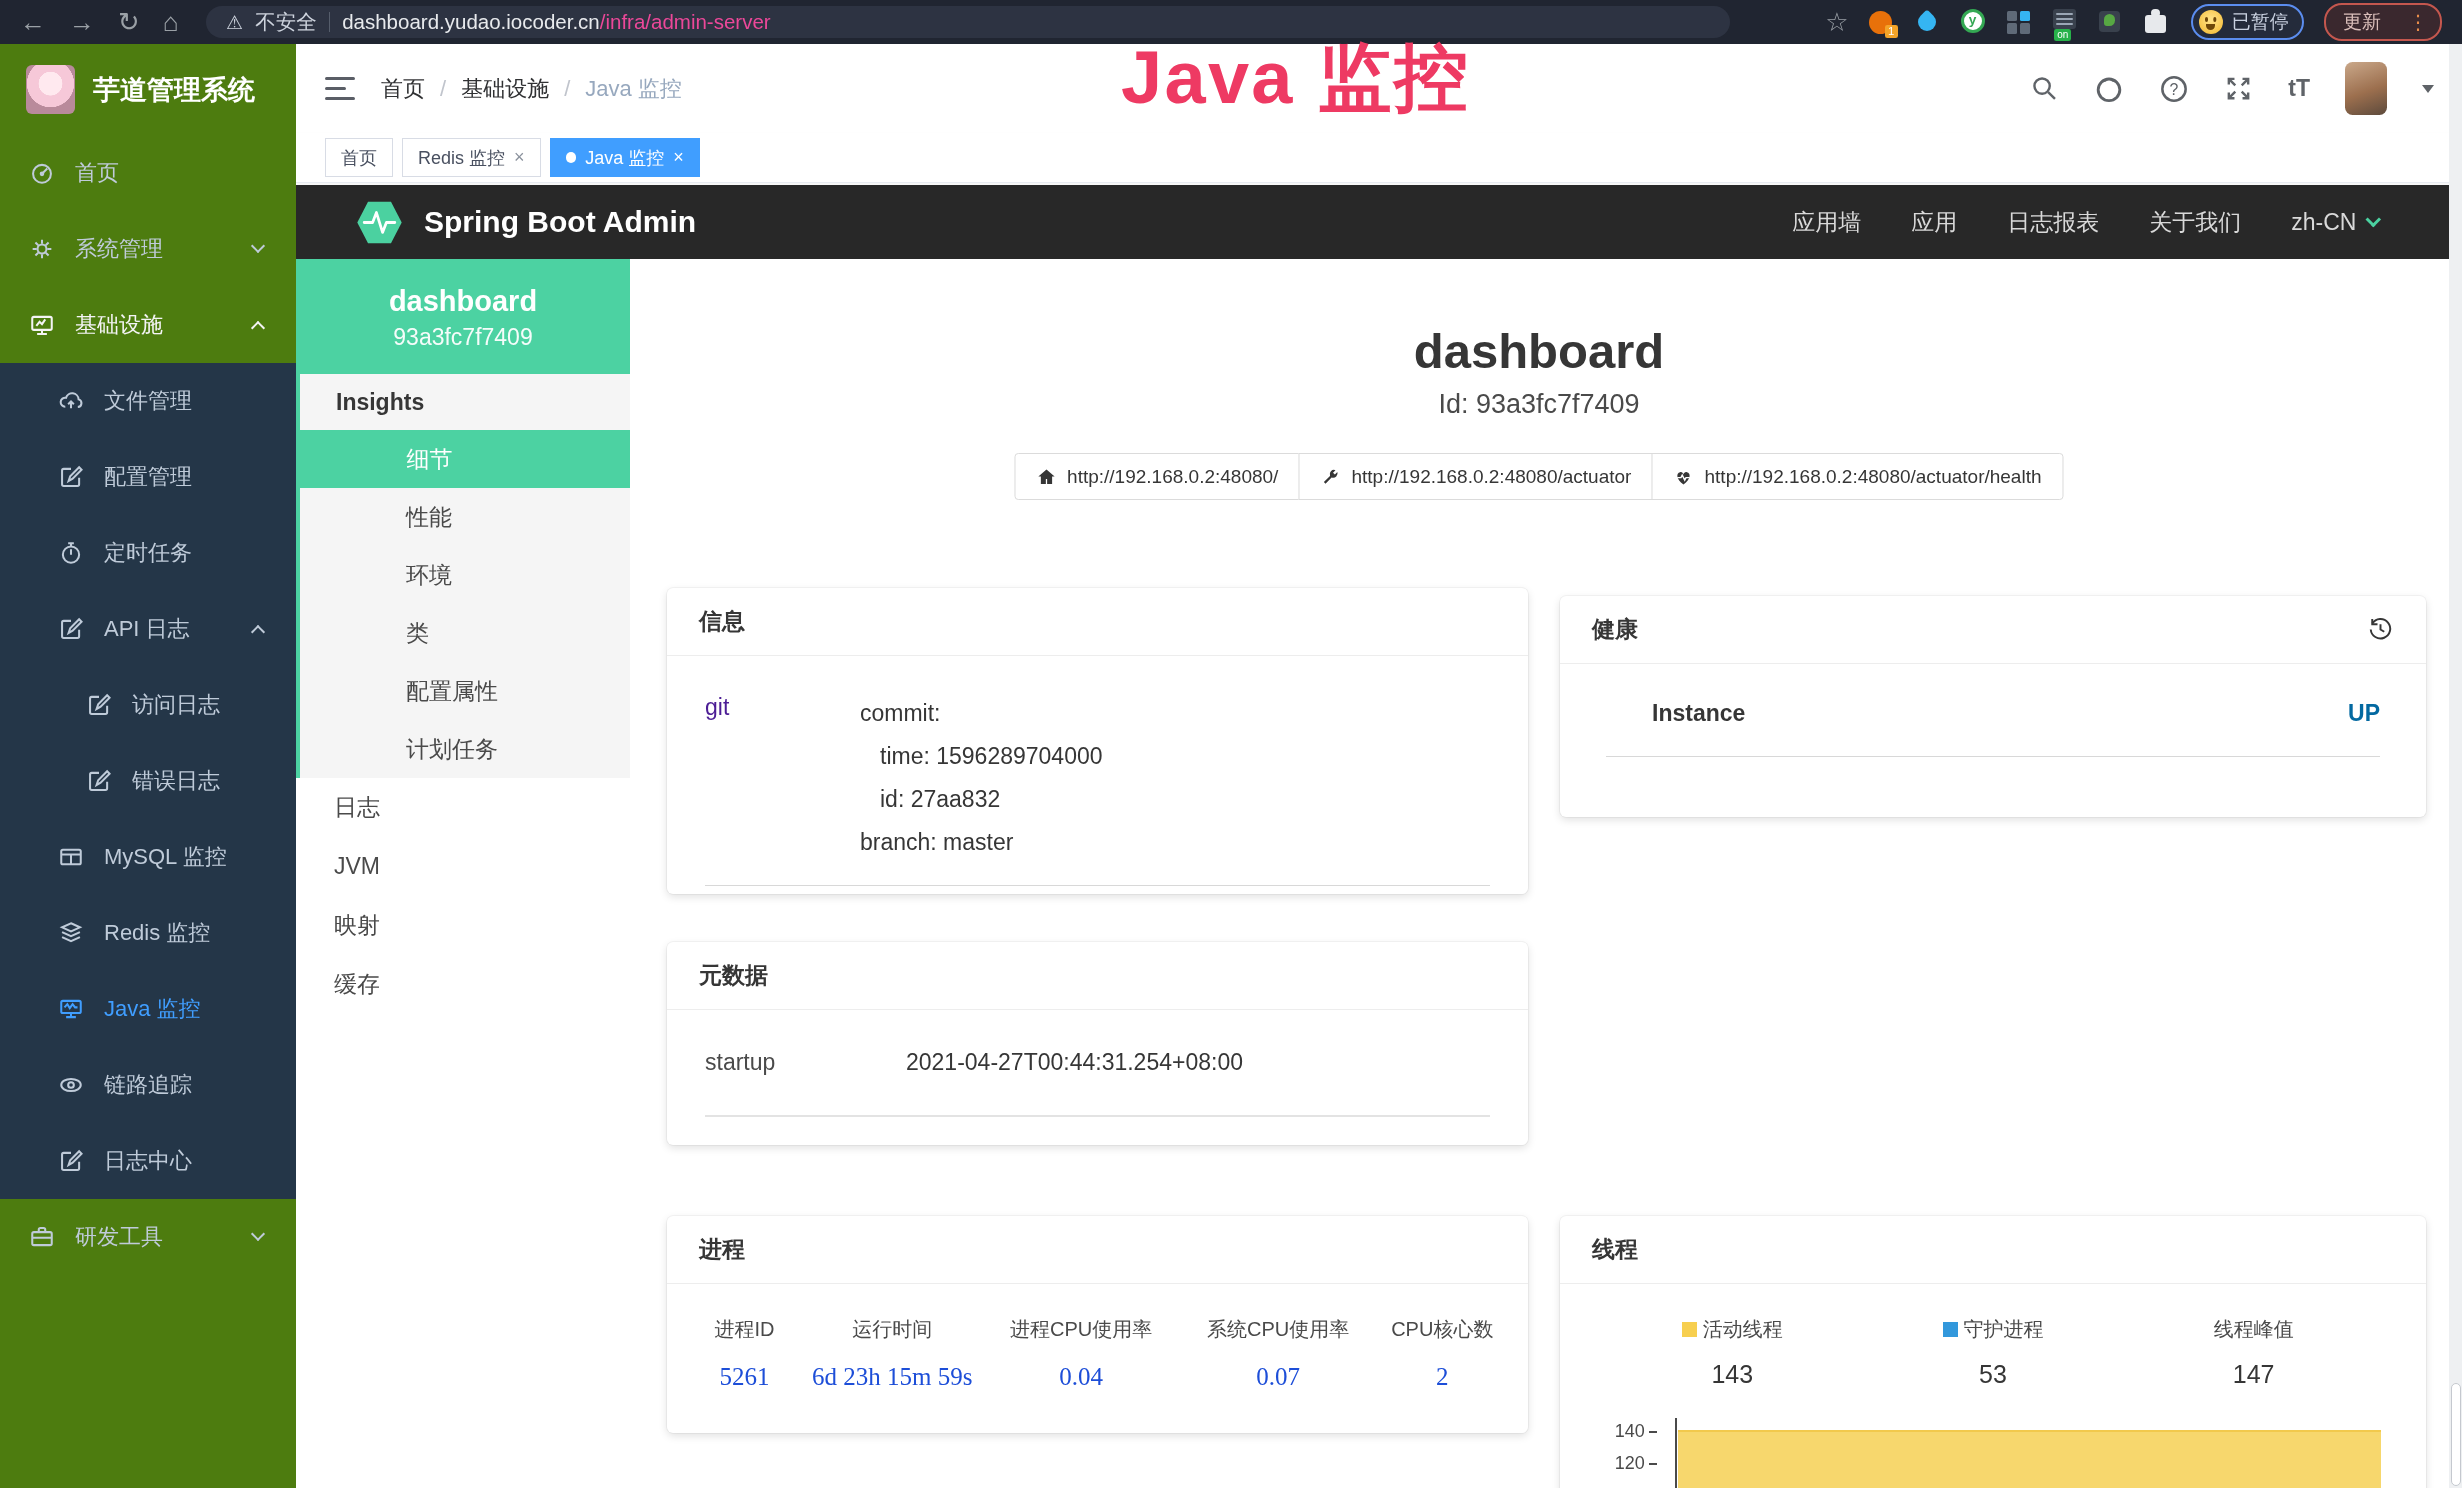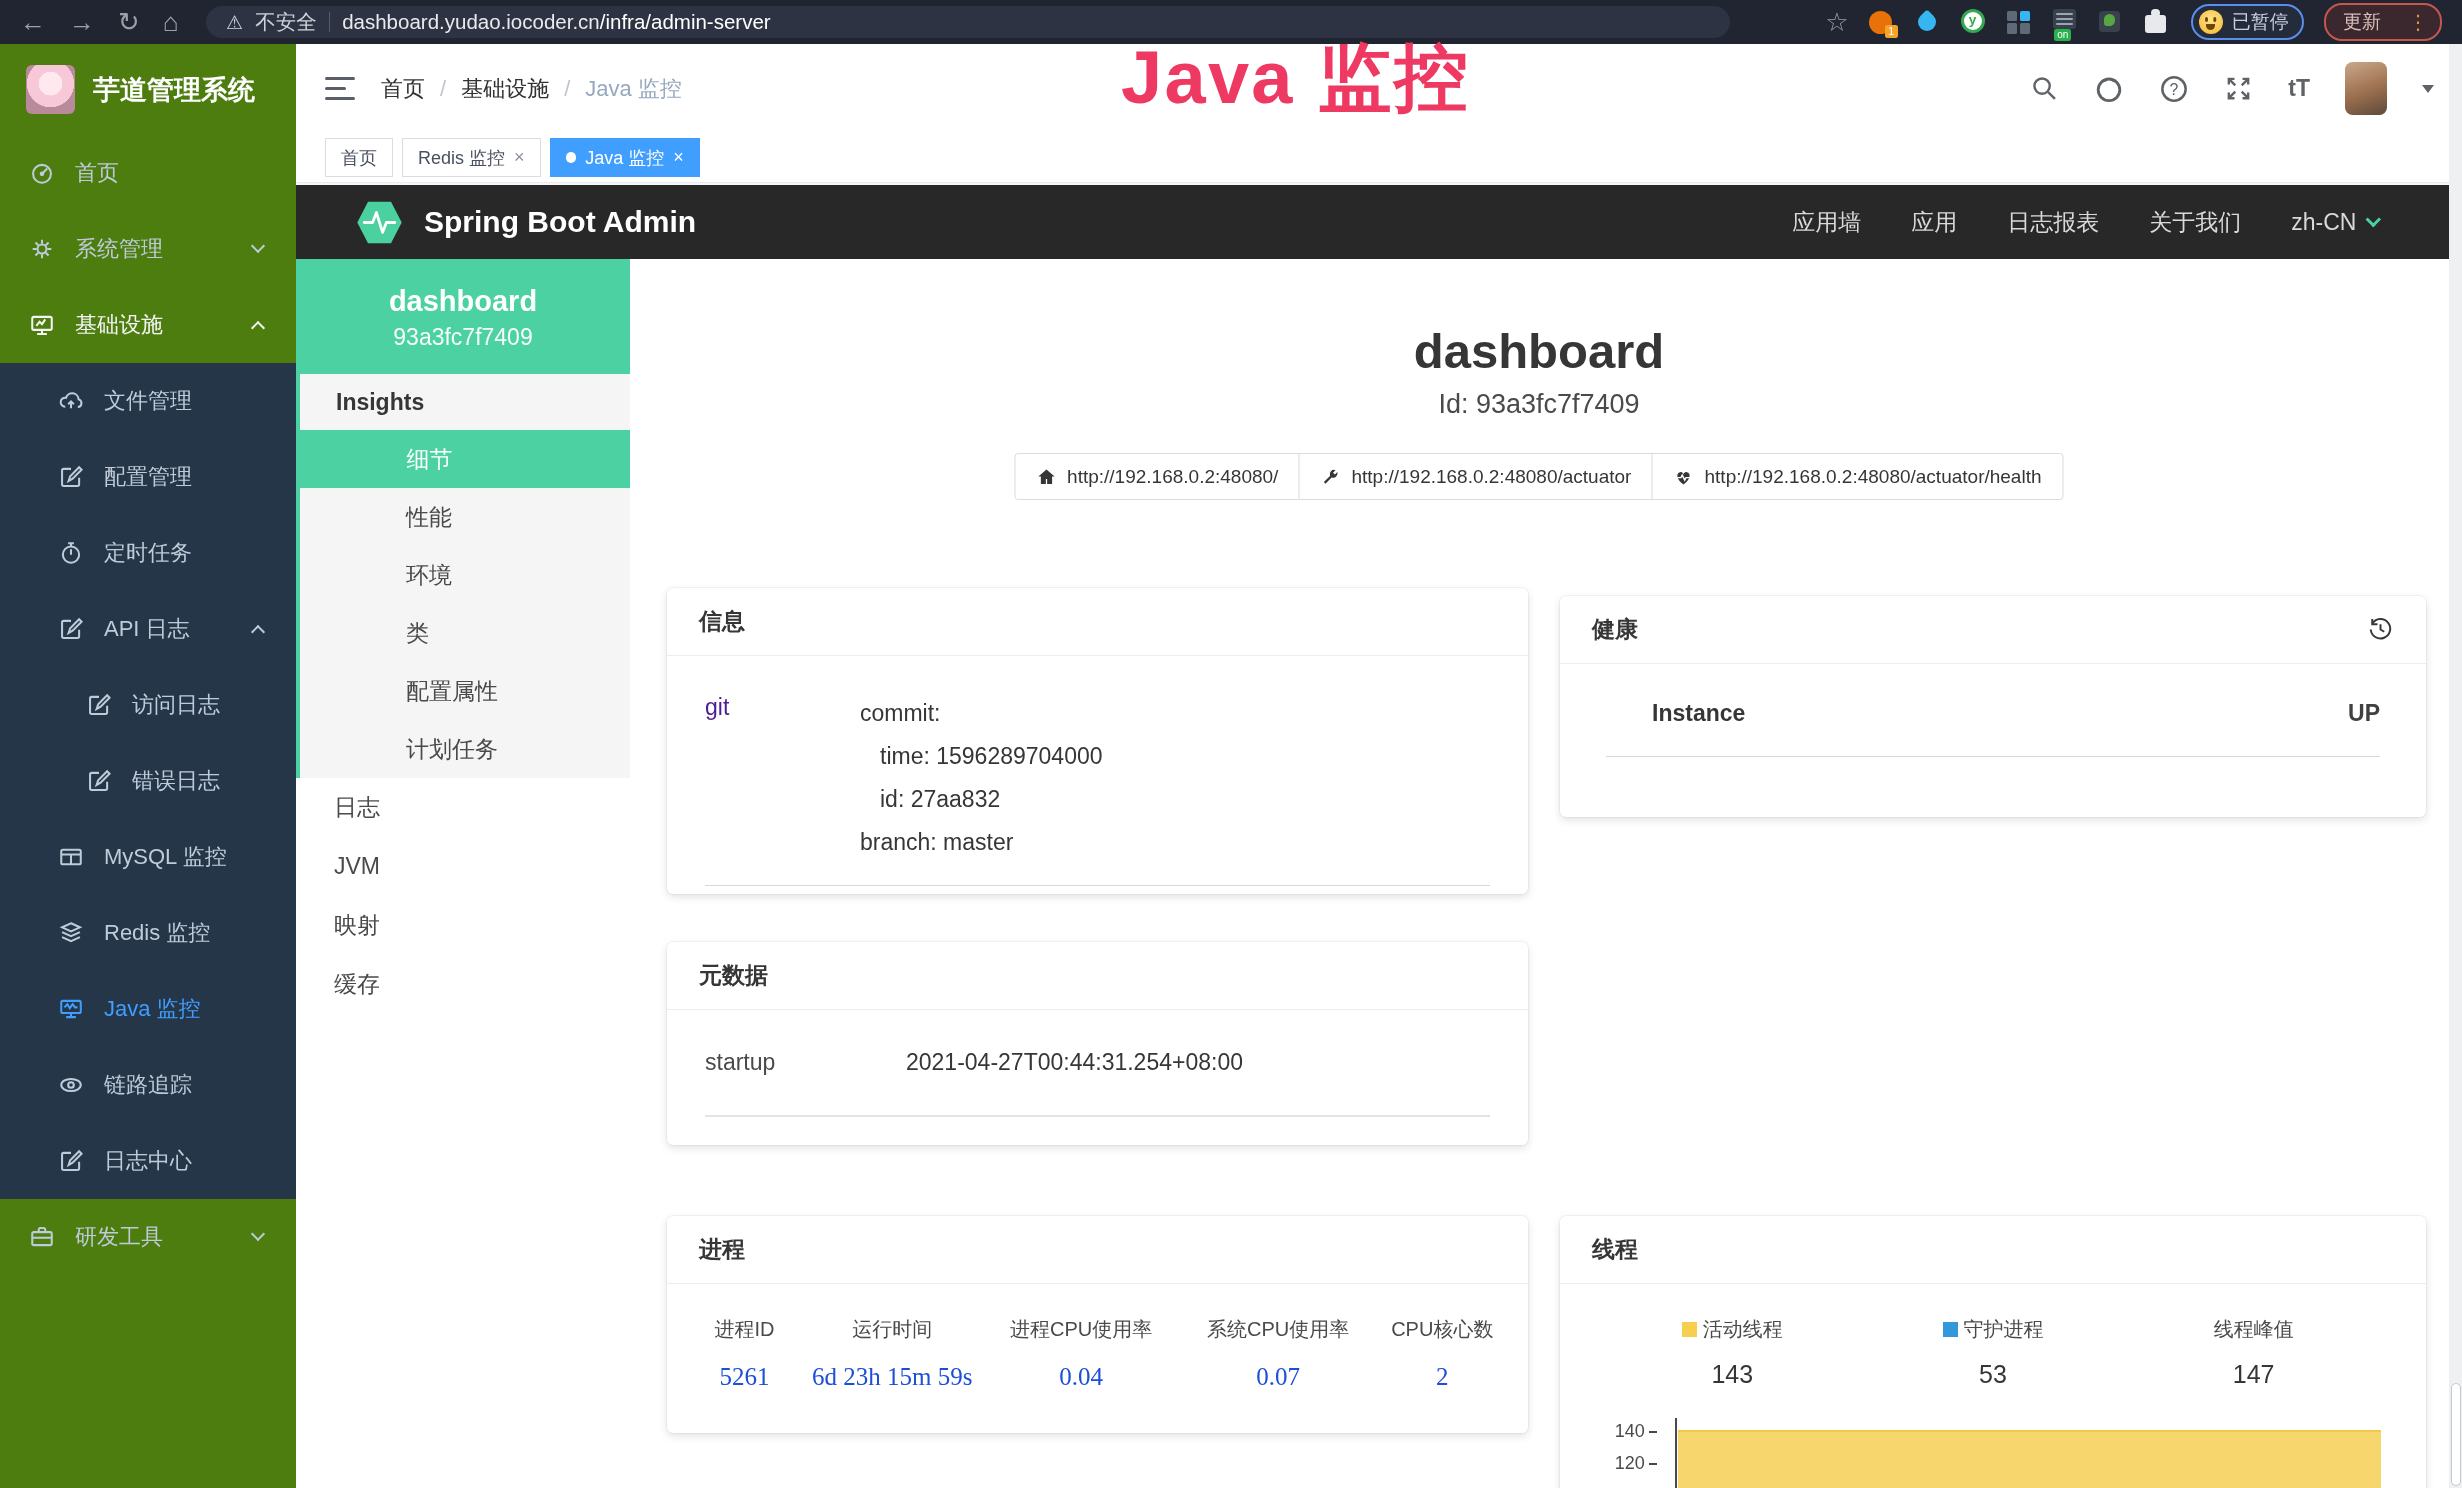--- a/index.html
+++ b/index.html
@@ -8,21 +8,21 @@
 
   
   .browser-bar{position:absolute;left:0;top:0;width:2462px;height:44px;background:#202531;
     display:flex;align-items:center;padding:0 20px;gap:23px;z-index:40;}
   .bnav{color:#9aa0a6;font-size:26px;line-height:44px;cursor:default;}
   .omnibox{width:1524px;height:32px;background:#2d3342;border-radius:16px;display:flex;align-items:center;
     padding:0 20px;gap:12px;color:#cdd3dd;font-size:20.5px;margin-left:4.6px;}
   .omni-warn{font-size:19px;color:#cdd3dd;}
   .omni-sep{width:1.5px;height:20px;background:#555d6b;}
   .url-host{color:#e8eaed;}
-  .url-path{color:#ffffff;}
+  .url-path{color:#ec4899;}
   .bright{margin-left:auto;display:flex;align-items:center;gap:20px;}
   .ext{width:26px;height:26px;position:relative;flex:0 0 auto;}
   .ext-circle-orange{background:#e8710a;border-radius:50%;width:23px;height:23px;margin-top:1.5px;}
   .ext-badge{position:absolute;right:-3px;bottom:-3px;background:#f4a429;color:#fff;font-size:11.4px;
     width:13px;height:13px;border-radius:2.3px;text-align:center;line-height:13px;}
   .ext-pin{width:18px;height:18px;background:#35b5f2;border-radius:3.8px 9px 9px 9px;transform:rotate(45deg);margin:3.8px;}
   .ext-y{width:24px;height:24px;border-radius:50%;background:#fff;border:3.8px solid #34a853;color:#34a853;
     font-size:13.7px;font-weight:bold;text-align:center;line-height:16.7px;}
   .ext-grid{display:grid;grid-template-columns:10.6px 10.6px;grid-gap:2.3px;padding-top:1.5px;}
   .ext-grid i{width:10.6px;height:10.6px;background:#5f6a78;border-radius:1.5px;}
@@ -128,21 +128,21 @@
   .card-info .body{padding:36px 38px 0;}
   .kv-row{display:flex;border-bottom:1.5px solid #d8d8d8;padding-bottom:21px;}
   .kv-label{width:155px;font-size:23px;color:#4c1d95;padding-top:2.3px;}
   .kv-val{font-size:23px;color:#363636;line-height:43px;}
   .kv-val .indent{padding-left:20px;}
 
   .card-health{left:931px;top:337px;width:866px;height:221px;}
   .card-health .body{padding:36px 46px 0;}
   .health-row{display:flex;align-items:center;justify-content:space-between;border-bottom:1.5px solid #d8d8d8;padding-bottom:29px;}
   .health-name{font-size:23px;font-weight:600;color:#363636;margin-left:46px;}
-  .health-up{font-size:23px;font-weight:700;color:#404040;text-align:right;}
+  .health-up{font-size:23px;font-weight:700;color:#0369a1;text-align:right;}
 
   .card-meta{left:38px;top:683px;width:861px;height:203px;}
   .card-meta .body{padding:39px 38px 0;}
   .meta-row{display:flex;border-bottom:2.3px solid #e3e3e3;padding-bottom:39px;gap:8px;}
   .meta-label{width:193px;font-size:23px;color:#4a4a4a;}
   .meta-val{font-size:23px;color:#363636;}
 
   .card-proc{left:38px;top:957px;width:861px;height:217px;}
   .card-proc .body{padding:32px 20px 0;}
   .ptable .prow{display:flex;text-align:center;}

